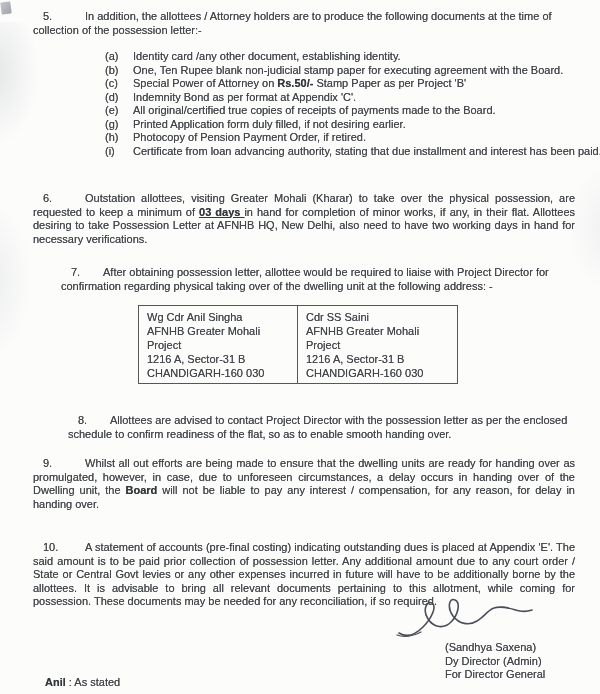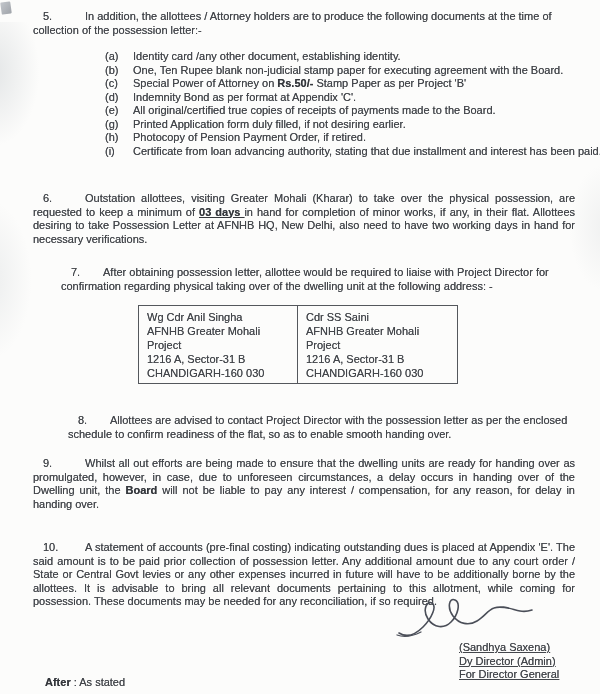--- a/index.html
+++ b/index.html
@@ -21,21 +21,21 @@
   .doclist { position:absolute; left:105px; top:50px; width:472px; }
   .li { white-space:nowrap; }
   .li .lbl { display:inline-block; width:28px; }
   .addr-table {
     position:absolute; left:138px; top:305px; width:320px; height:79px;
     border:1.5px solid #54575c; display:flex; line-height:14px;
   }
   .cell { width:159px; padding:4px 4px 4px 8px; }
   .cell.right { width:161px; border-left:1.5px solid #54575c; }
   .sig-svg { position:absolute; left:395px; top:595px; }
-  .sig-block { position:absolute; left:459px; top:641px;text-decoration:underline; }
+  .sig-block { position:absolute; left:445px; top:641px; }
   .encl { position:absolute; left:45px; top:676px; }
   
   .corner-mark {
     position:absolute; left:1px; top:2px; width:10px; height:12px;
     background:linear-gradient(135deg,#b9bdc3,#8f949b);
     transform:rotate(-8deg); border-radius:1px; opacity:.85;
   }
   .smudge-a { position:absolute; left:-22px; top:22px;  width:62px; height:125px;
     background:radial-gradient(ellipse at 25% 40%, rgba(188,194,198,.38), rgba(188,194,198,0) 70%); }
   .smudge-b { position:absolute; left:-16px; top:200px; width:48px; height:160px;
@@ -108,16 +108,16 @@
     <path d="M2 40 C10 43 18 41 26 37" fill="none" stroke="#4a4e58" stroke-width="1.3" stroke-linecap="round"></path>
   </svg>
 
   <div class="sig-block">
     <div>(Sandhya Saxena)</div>
     <div>Dy Director (Admin)</div>
     <div>For Director General</div>
   </div>
 
   <div class="encl">
-    <span class="bld">After</span><span> : As stated</span>
+    <span class="bld">Anil</span><span> : As stated</span>
   </div>
 
 </div>
 
 </body></html>

